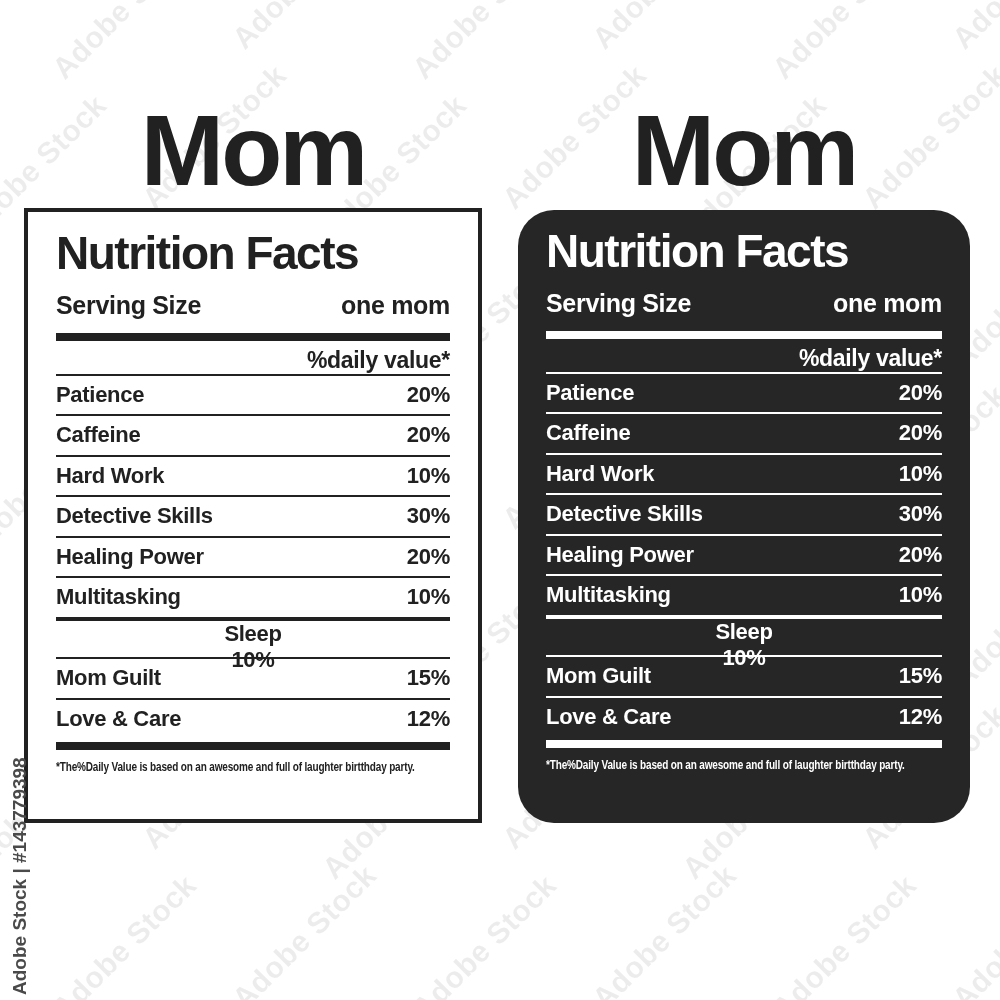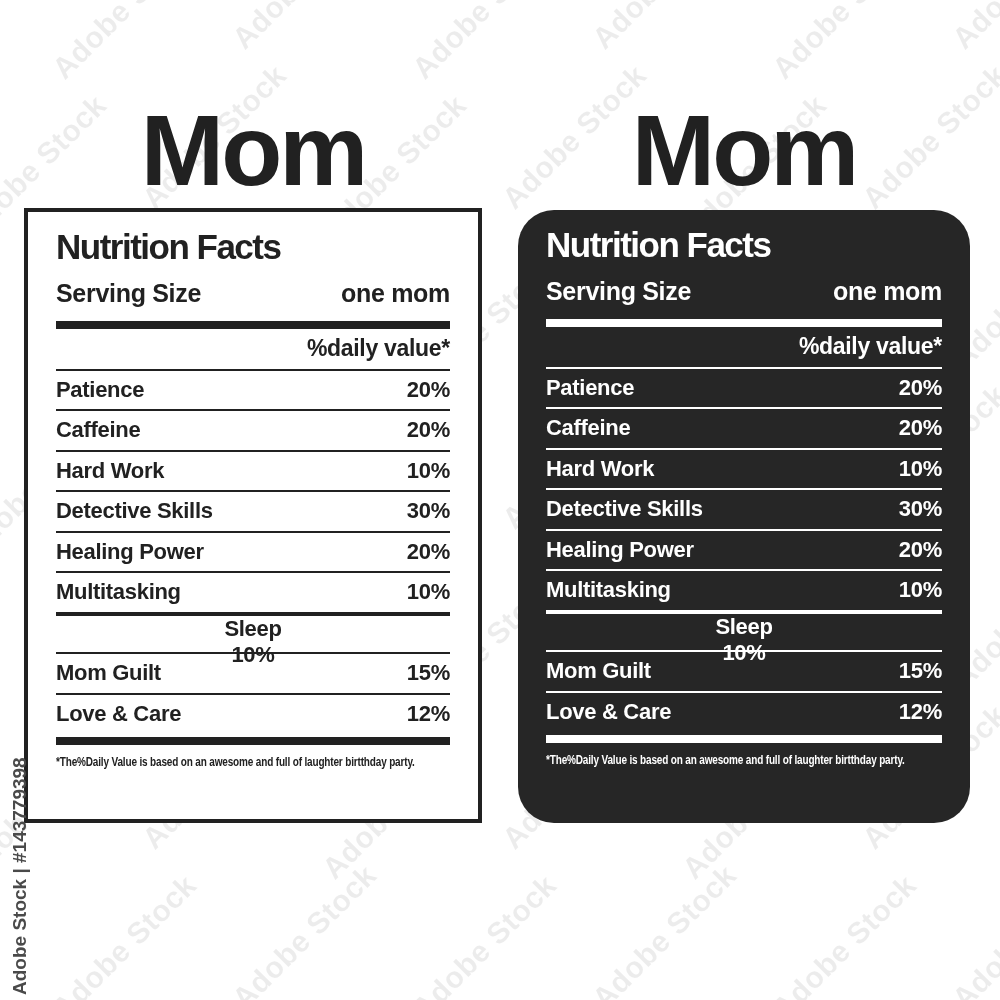--- a/index.html
+++ b/index.html
@@ -40,31 +40,31 @@
     left:24px;top:208px;width:458px;height:615px;
     background:var(--paper);border:4px solid var(--ink);color:var(--ink);
   }
   .panel--dark{
     left:518px;top:210px;width:452px;height:613px;
     background:var(--panel-dark);border-radius:36px;color:#ffffff;
   }
   .panel-inner{padding:16px 28px 0 28px;height:100%;}
 
   .nf-heading{
-    font-size:35px;font-weight:800;letter-spacing:-1.5px;line-height:1.1;
+    font-size:46px;font-weight:800;letter-spacing:-1.5px;line-height:1.1;
     white-space:nowrap;
   }
   .serving-row{
     display:flex;justify-content:space-between;align-items:baseline;
     margin-top:12px;font-size:25px;font-weight:bold;letter-spacing:-0.3px;
   }
   .bar-thick{height:8px;background:currentColor;margin-top:13px;}
   .dv-row{
     margin-top:6px;font-size:23px;font-weight:bold;text-align:right;
-    letter-spacing:-0.3px;padding-bottom:7px;
+    letter-spacing:-0.3px;
   }
   .rows{}
   .nf-row{
     display:flex;justify-content:space-between;align-items:center;
     height:40.5px;font-size:22px;font-weight:bold;letter-spacing:-0.3px;
     border-top:2.5px solid currentColor;
   }
   .nf-row.thick-top{border-top-width:4.5px;flex-direction:column;}
   .bar-thick.bottom{margin-top:4px;}
   .footnote{

